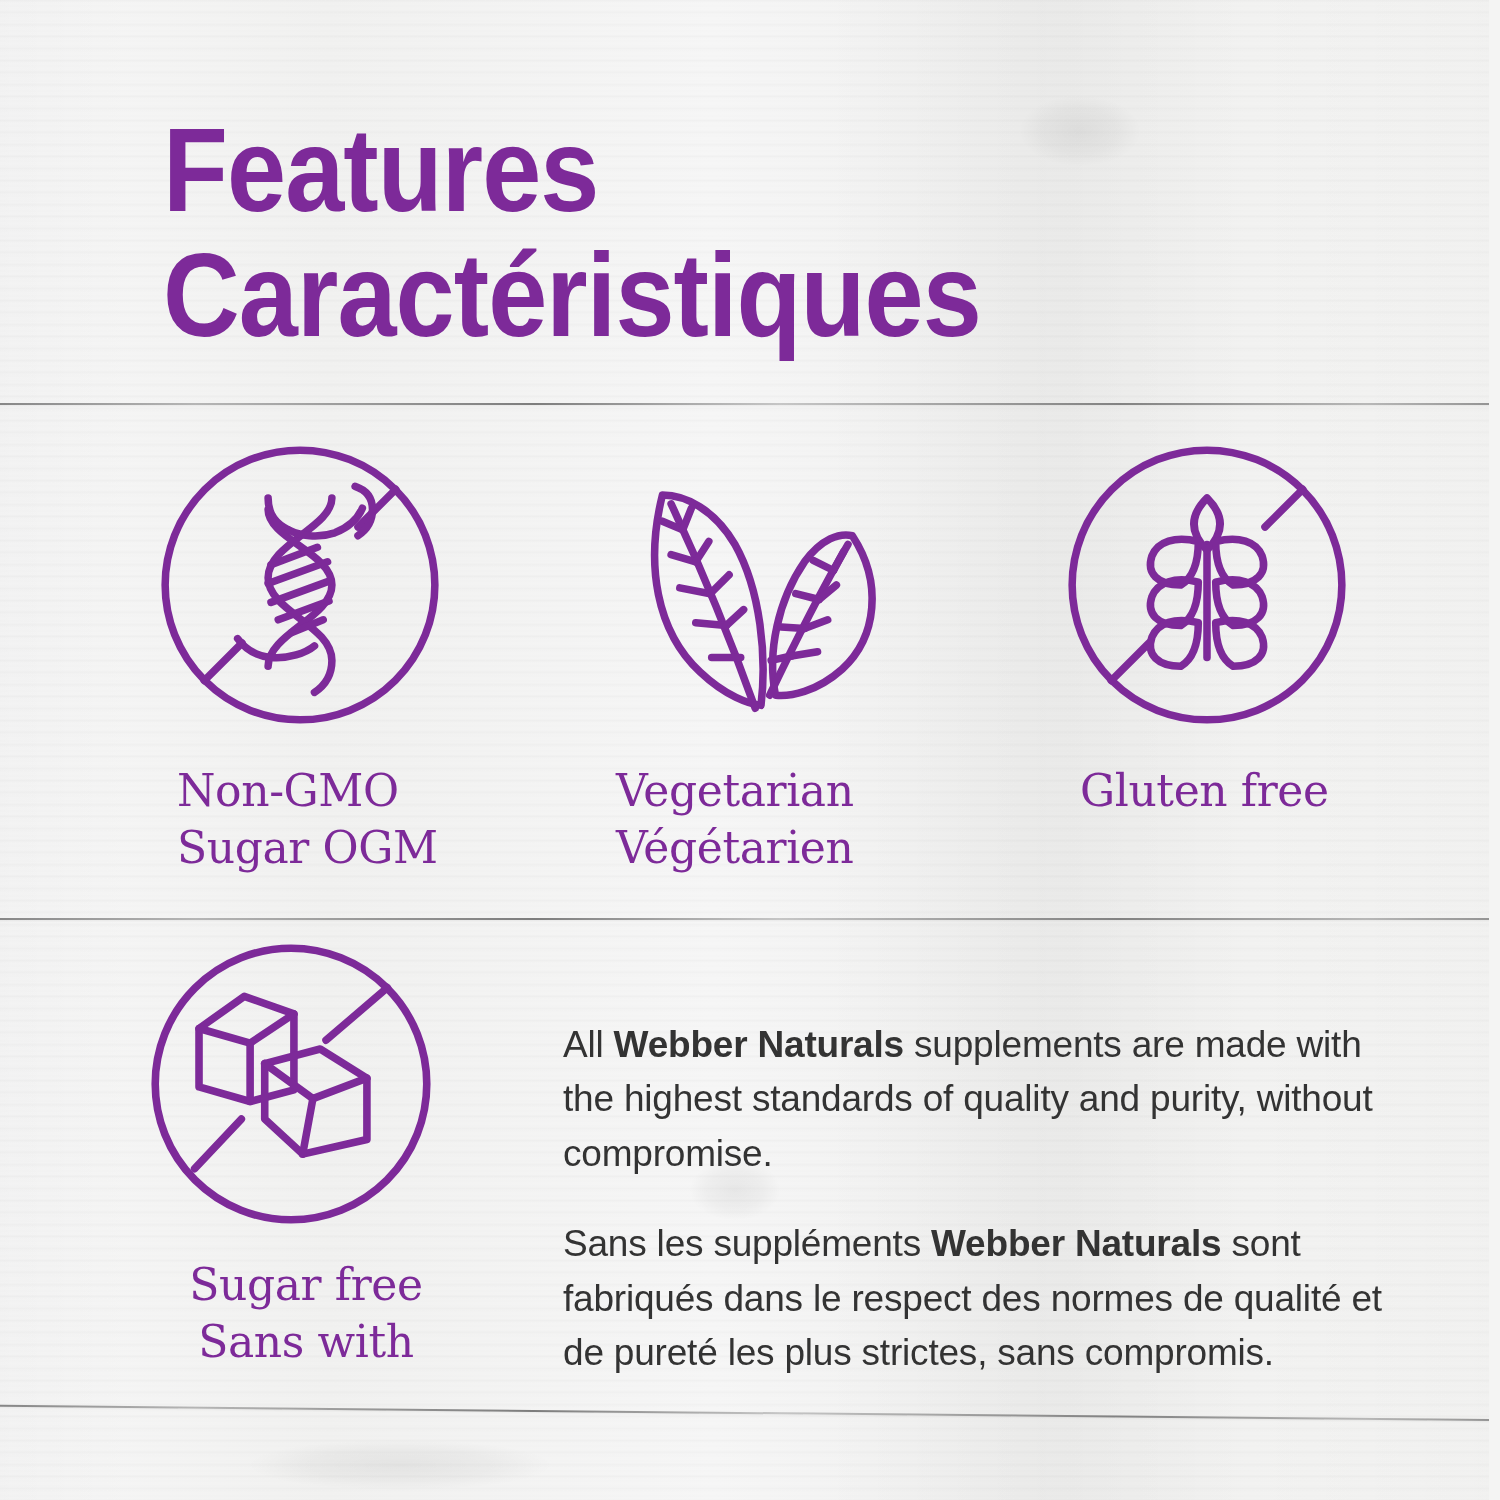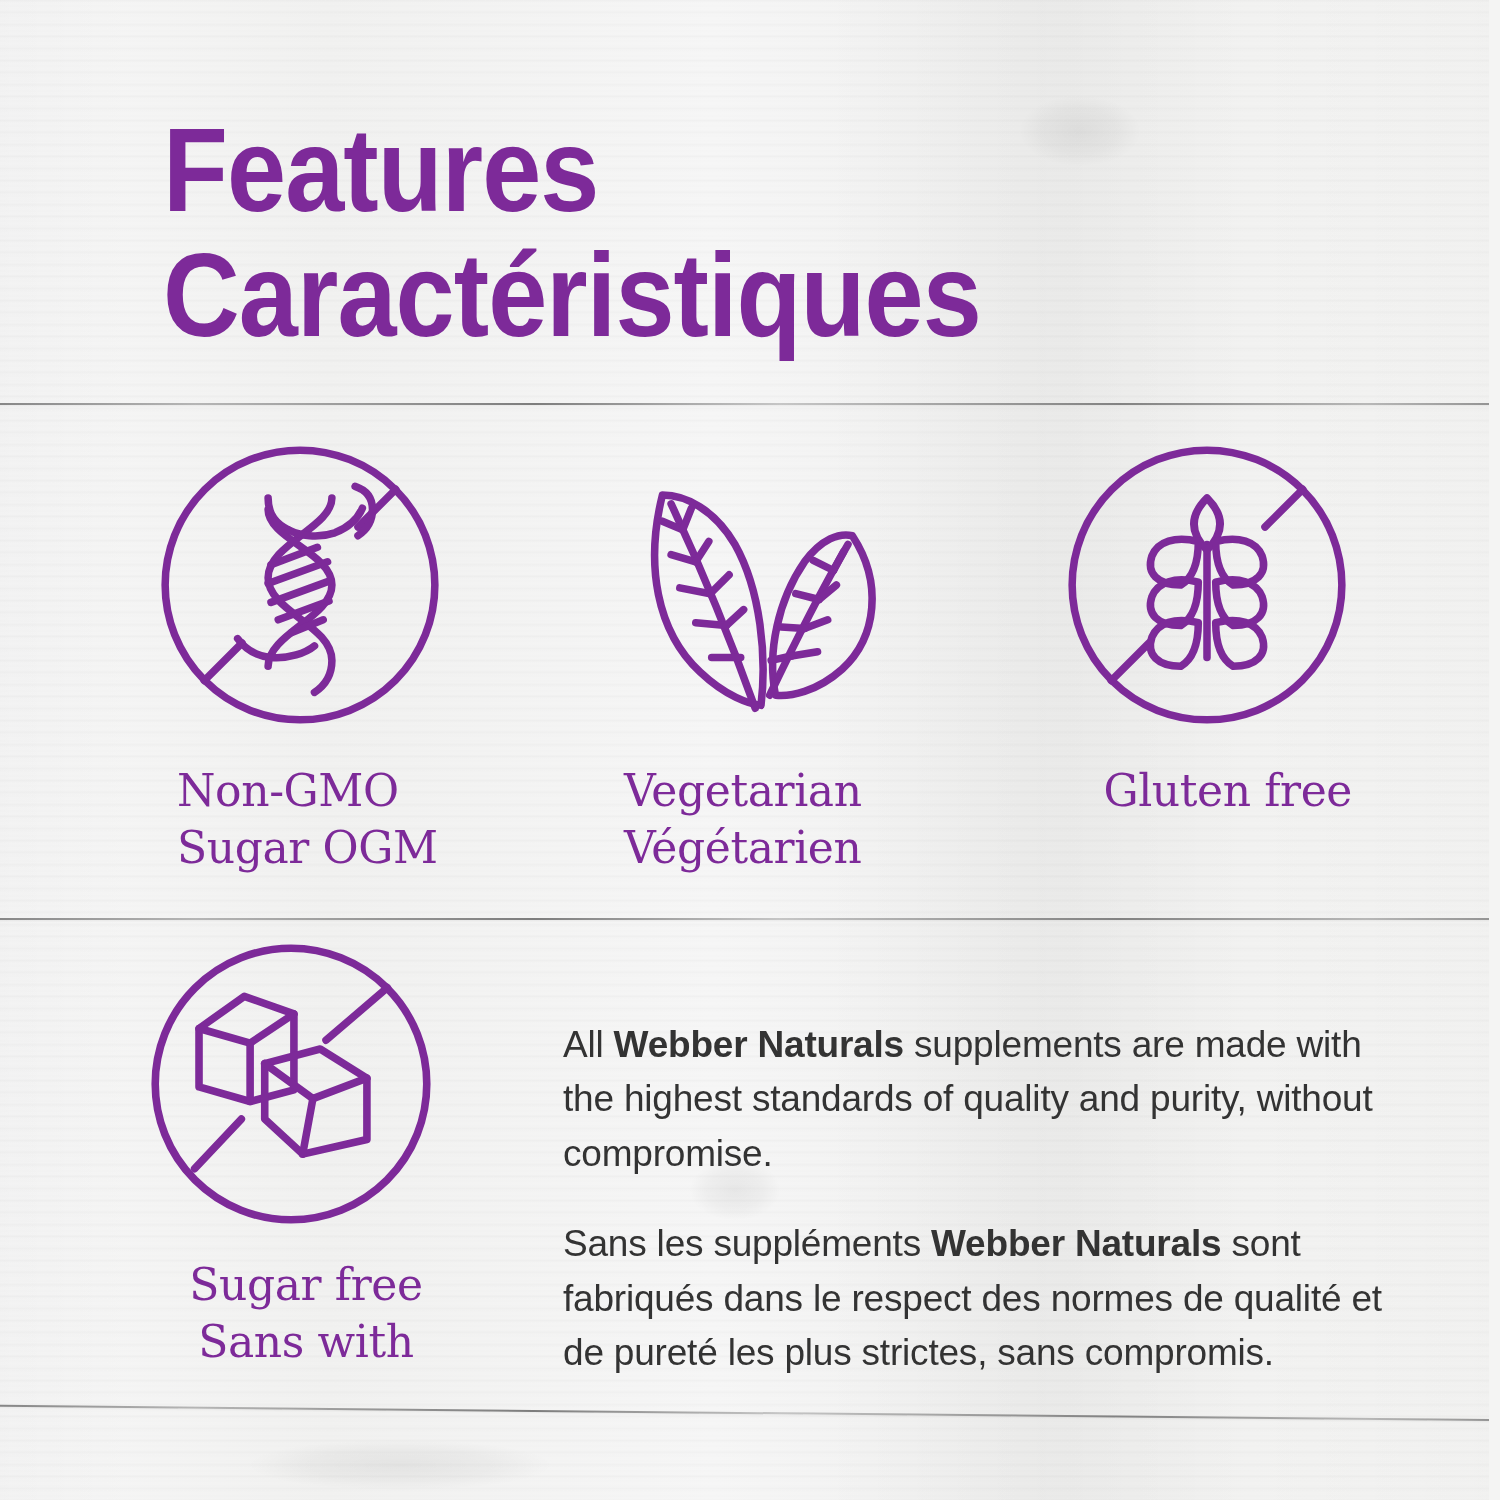--- a/index.html
+++ b/index.html
@@ -120,22 +120,22 @@
   #feat-nongmo   { left: 155px;  top: 440px; }
   #feat-veg      { left: 616px;  top: 440px; }
   #feat-gluten   { left: 1062px; top: 440px; }
   #feat-sugar    { left: 145px;  top: 938px; }
 
   #feat-nongmo .feature-label,
   #feat-veg .feature-label,
   #feat-gluten .feature-label { margin-top: 28px; margin-left: 22px; }
   #feat-sugar .feature-label  { margin-top: 22px; margin-left: 30px; text-align: center; }
 
-  #feat-veg .feature-label    { margin-left: 8px; }
-  #feat-gluten .feature-label { margin-left: 18px; text-align: right; }
+  #feat-veg .feature-label    { margin-left: 0; }
+  #feat-gluten .feature-label { margin-left: 18px; }
 
   
   #copy {
     position: absolute;
     left: 563px;
     top: 1018px;
     width: 830px;
     color: #333333;
     font-family: "Liberation Sans Narrow", "Liberation Sans", sans-serif;
     font-size: 37px;

